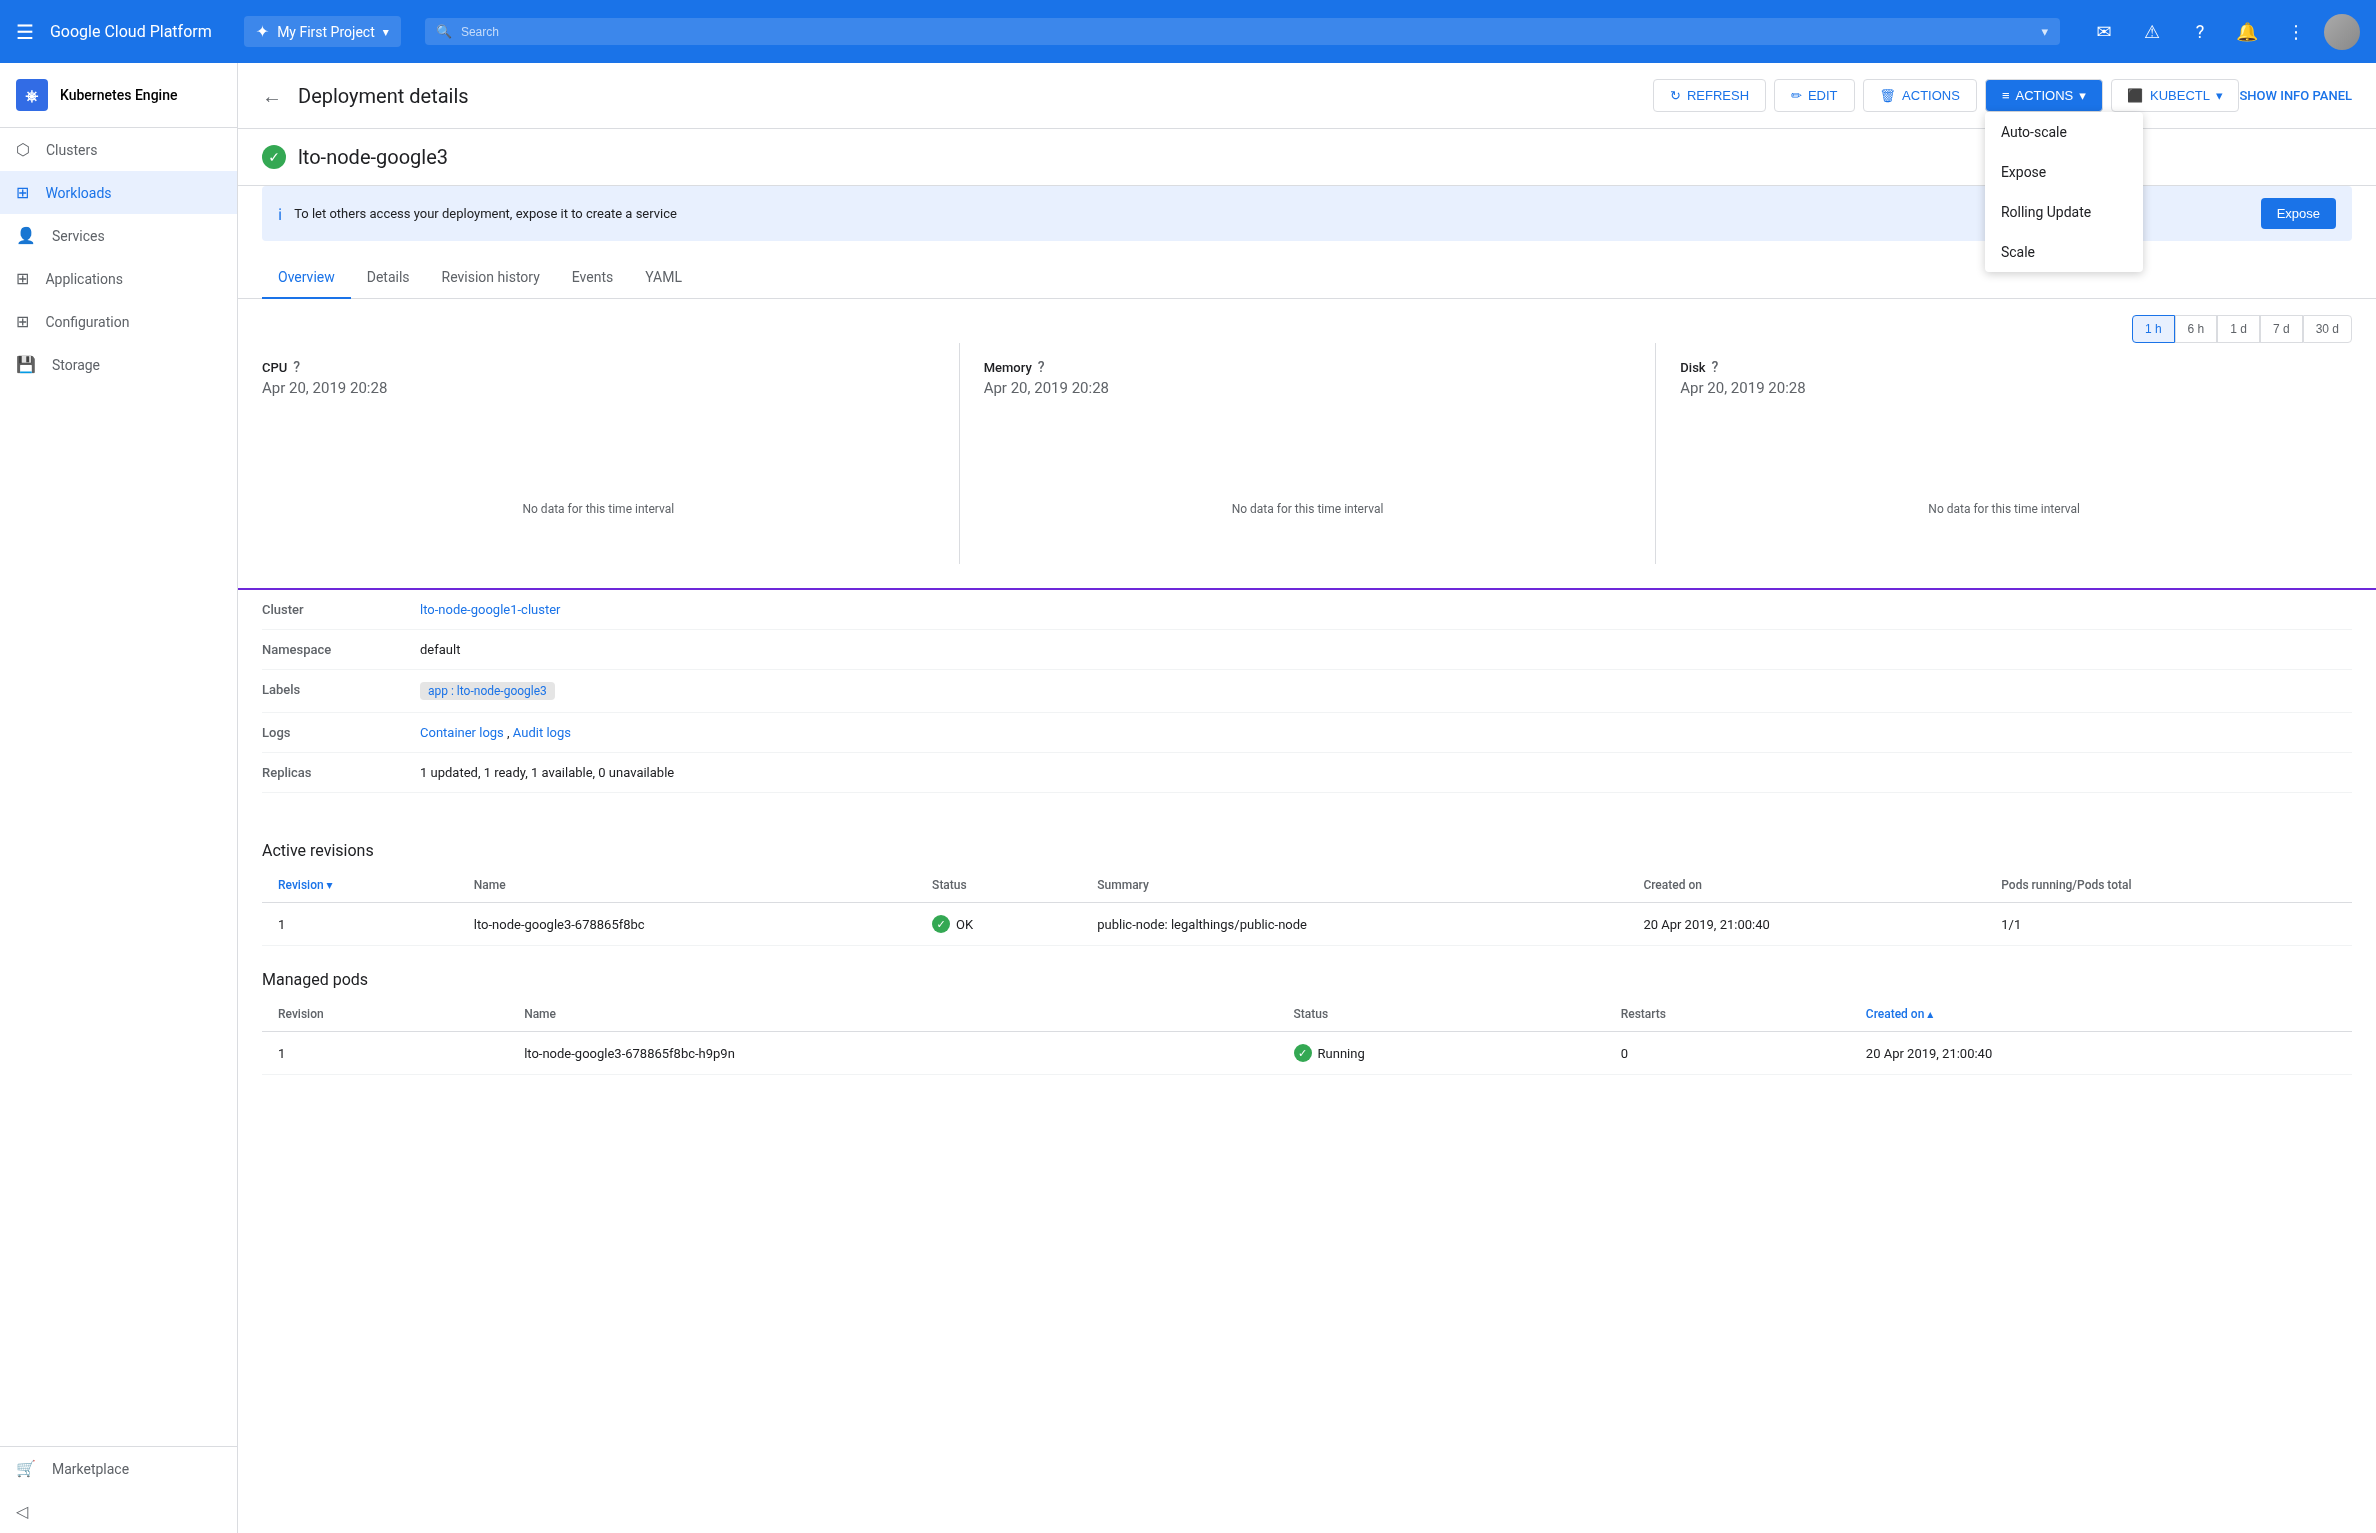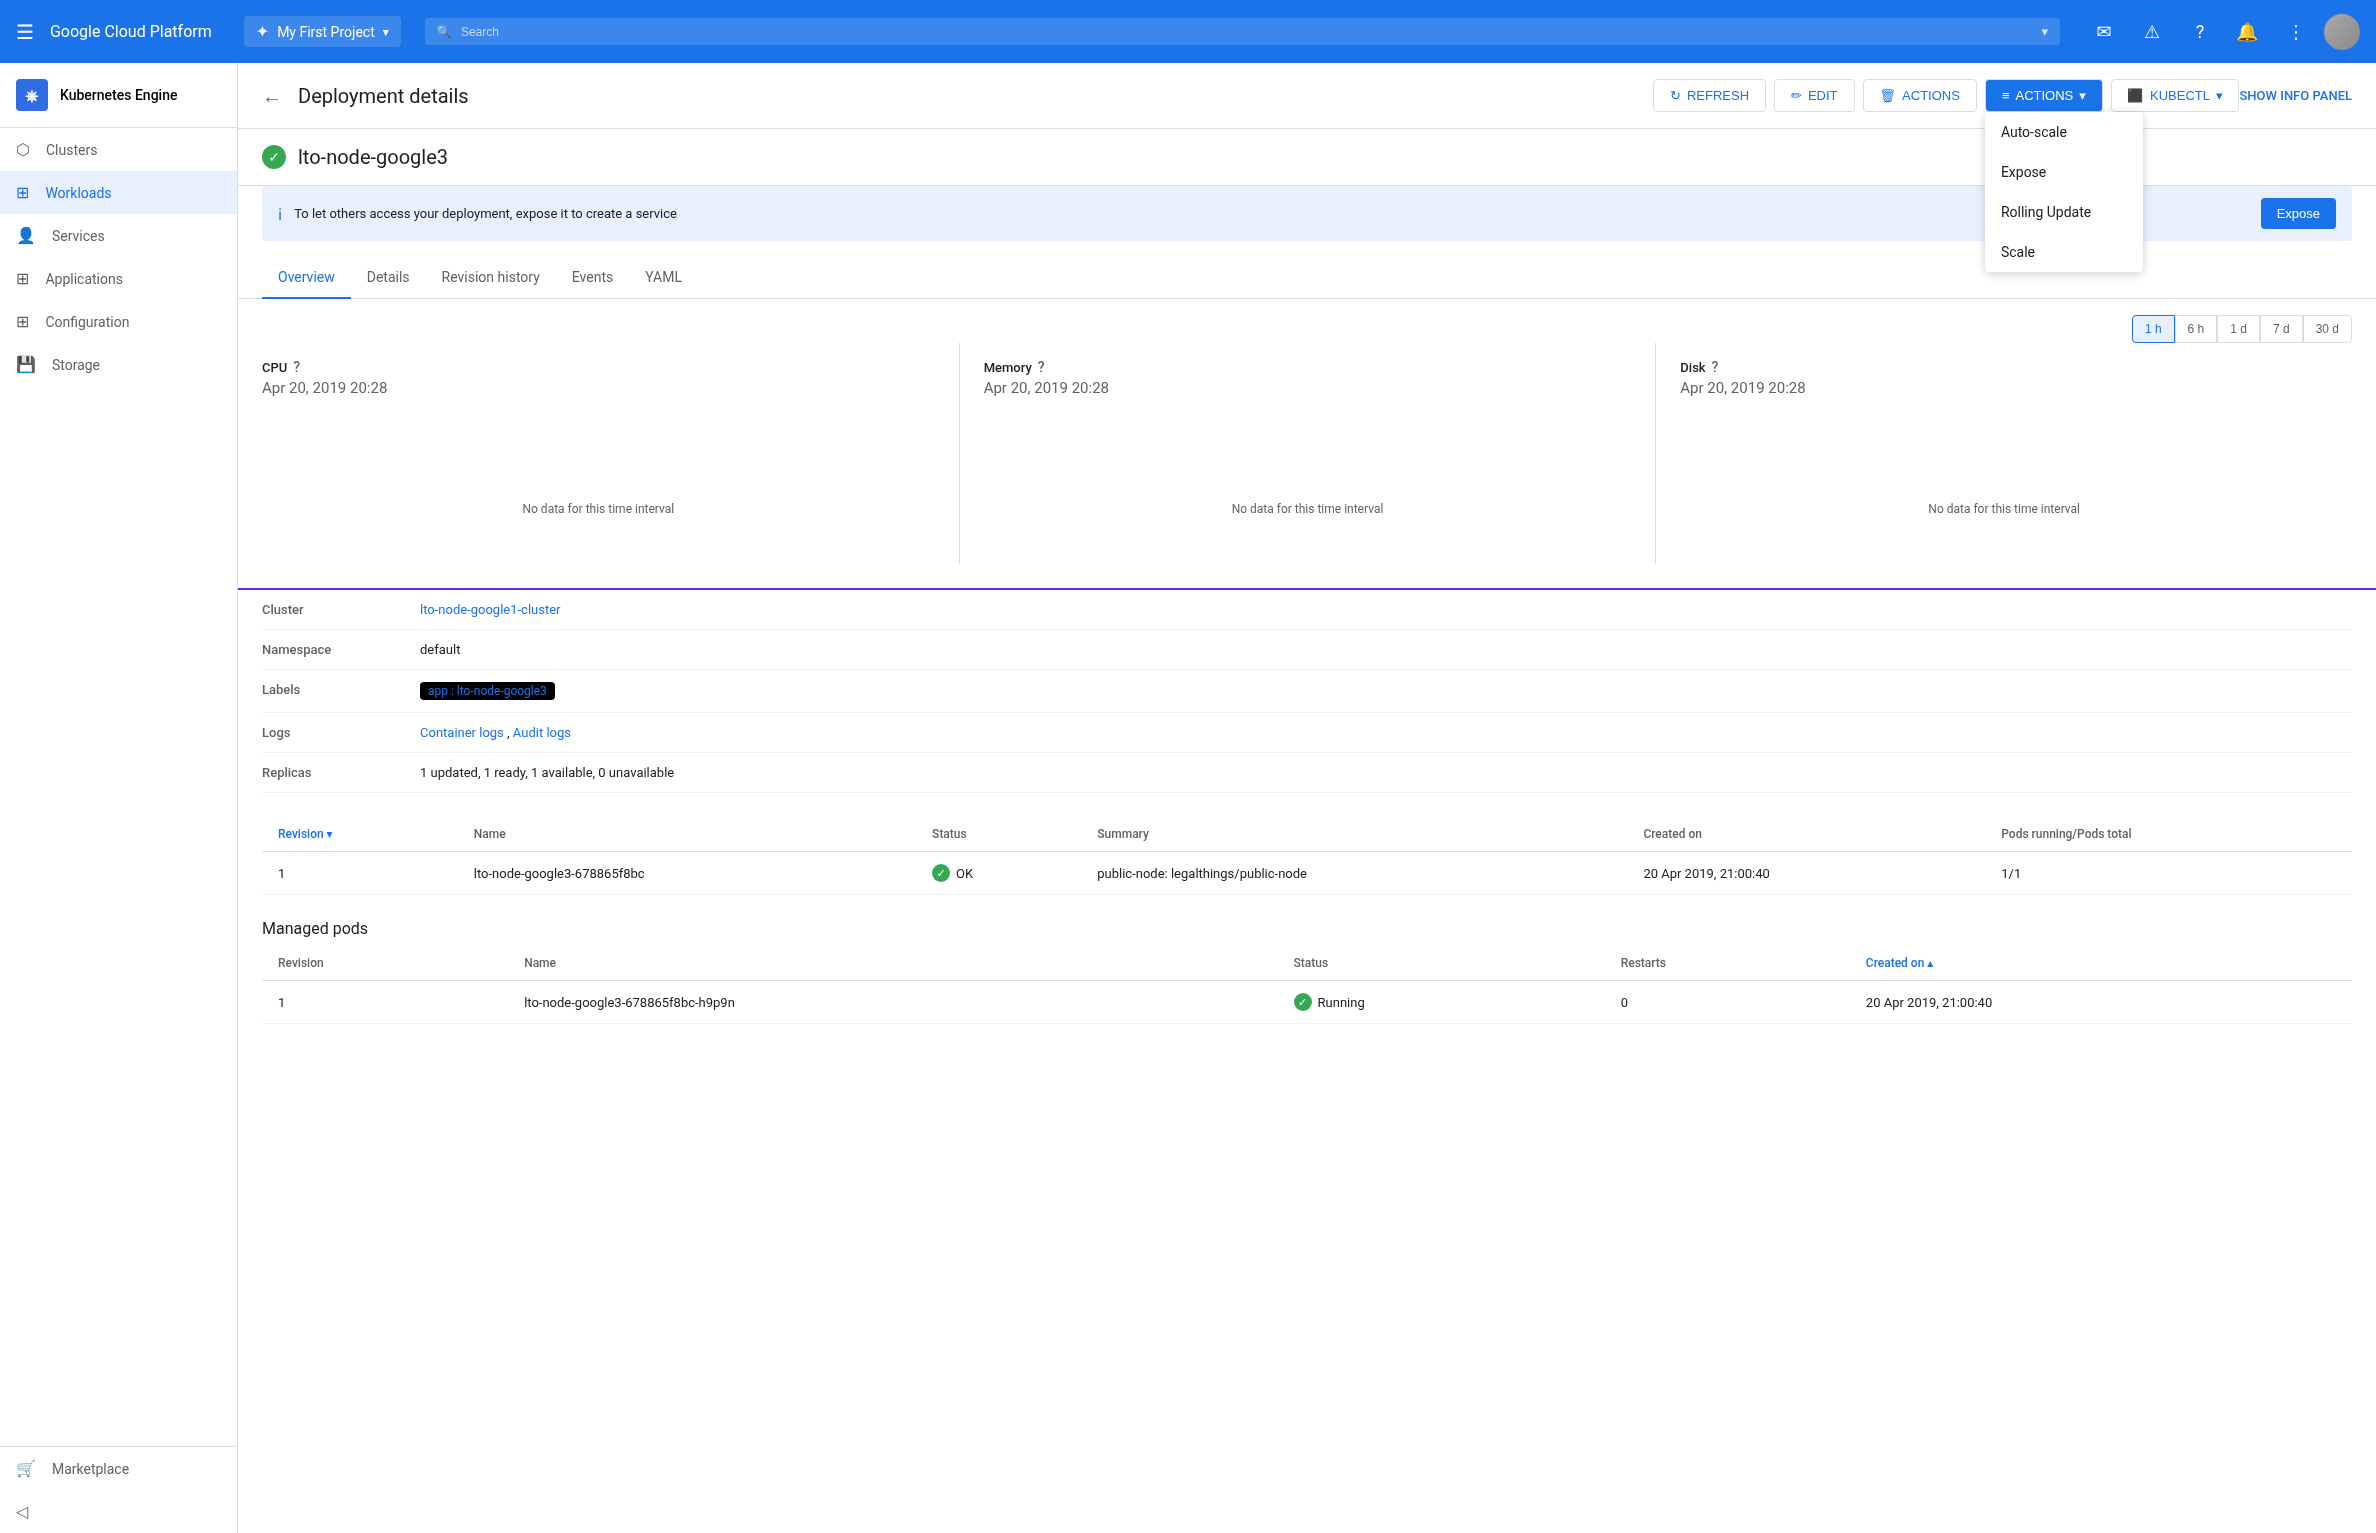--- a/index.html
+++ b/index.html
@@ -180,21 +180,21 @@
     
     .details-section { padding: 0 24px 24px; border-top: 2px solid #6d28d9; }
     .detail-row {
       display: flex; padding: 12px 0; border-bottom: 1px solid #f1f3f4;
       align-items: flex-start;
     }
     .detail-label { width: 158px; font-size: 13px; color: #5f6368; font-weight: 500; flex-shrink: 0; }
     .detail-value { font-size: 13px; color: #202124; }
     .detail-link { color: #1a73e8; cursor: pointer; text-decoration: none; }
     .label-chip {
-      display: inline-flex; align-items: center; background: #000000;
+      display: inline-flex; align-items: center; background: #e5e5e5;
       border-radius: 4px; padding: 2px 8px; font-size: 12px; color: #1a73e8;
     }
 
     
     .section-title {
       font-size: 16px; font-weight: 400; color: #202124;
       padding: 16px 24px 8px; margin-top: 8px;
     }
     .data-table { width: 100%; border-collapse: collapse; }
     .data-table th {
@@ -410,20 +410,21 @@
         <a class="detail-link">Audit logs</a>
       </span>
     </div>
     <div class="detail-row">
       <span class="detail-label">Replicas</span>
       <span class="detail-value">1 updated, 1 ready, 1 available, 0 unavailable</span>
     </div>
   </div>
 
   <div>
+    <div class="section-title">Active revisions</div>
     <div class="table-container">
       <table class="data-table">
         <thead>
           <tr>
             <th class="sortable">Revision ▾</th>
             <th>Name</th>
             <th>Status</th>
             <th>Summary</th>
             <th>Created on</th>
             <th>Pods running/Pods total</th>

